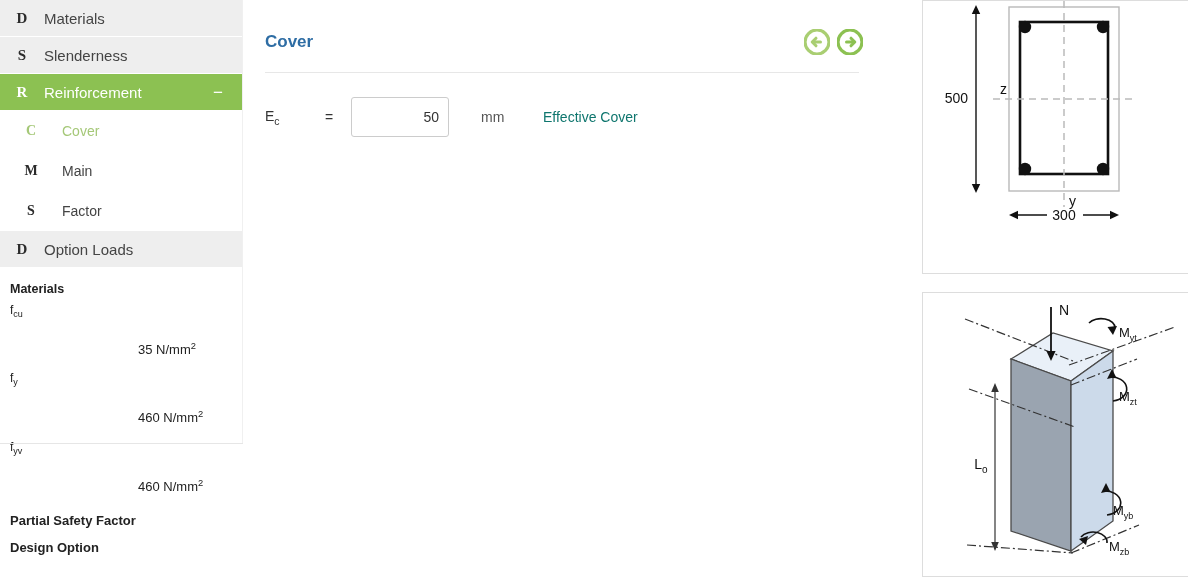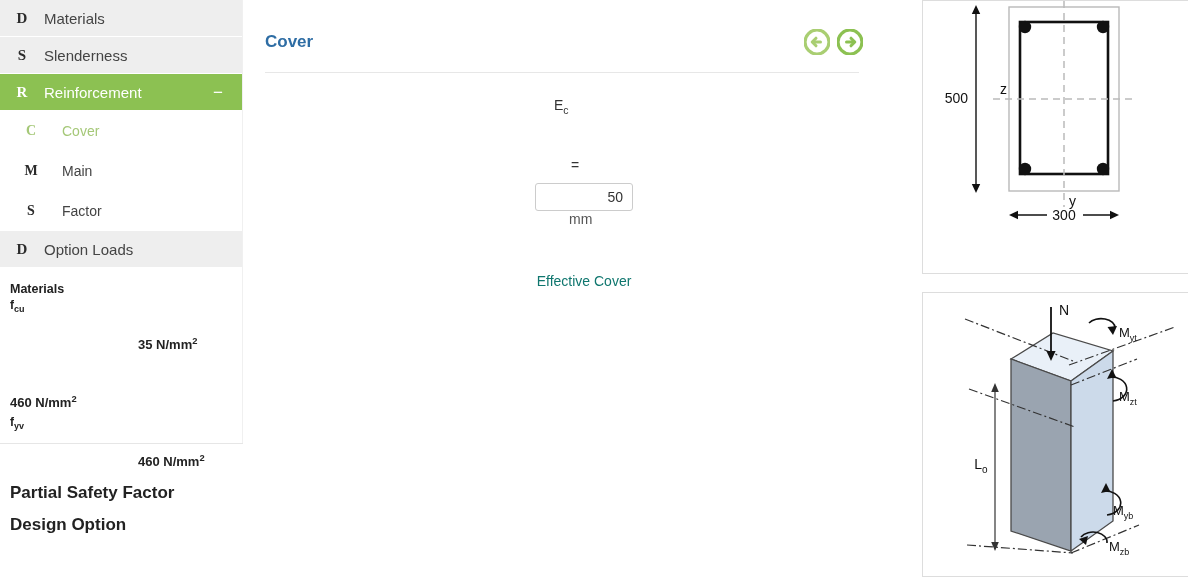--- a/index.html
+++ b/index.html
@@ -98,35 +98,34 @@
     padding: 14px 0 0 10px;
     font-size: 12px;
     color: #222222;
   }
   .materials .mat-head {
     font-weight: bold;
     font-size: 12.5px;
   }
   .mat-row {
     display: flex;
-    line-height: 19px;
-    font-weight: bold;
+    line-height: 28px;
   }
   .mat-row .mat-sym {
     width: 128px;
     flex: 0 0 128px;
     font-size: 12px;
   }
   .mat-row .mat-val {
     font-size: 13px;
     margin-top: 36px;
   }
   .materials .mat-sub {
     font-weight: bold;
-    font-size: 17px;
+    font-size: 13px;
     margin-top: 12px;
   }
   .sidebar-divider {
     position: absolute;
     left: 0;
     top: 443px;
     width: 243px;
     height: 1px;
     background: #e6e6e6;
   }
@@ -173,37 +172,36 @@
   }
   .panel-rule {
     margin: 10px 44px 0 22px;
     height: 1px;
     background: #e7e7e7;
   }
   .form-row {
     display: flex;
     align-items: center;
     padding: 24px 0 0 22px;
-    flex-direction: column;
   }
   .f-sym {
     width: 60px;
     flex: 0 0 60px;
     font-size: 14px;
     color: #333333;
   }
   .f-eq {
     width: 26px;
     flex: 0 0 26px;
     font-size: 14px;
     color: #333333;
   }
   .f-input {
     width: 98px;
-    height: 28px;
+    height: 40px;
     border: 1px solid #cccccc;
     border-radius: 3px;
     font-family: "Liberation Sans", sans-serif;
     font-size: 14px;
     color: #333333;
     text-align: right;
     padding: 0 9px;
     box-sizing: border-box;
     background: #ffffff;
     outline: none;
@@ -281,20 +279,21 @@
     </div>
 
     <div class="materials">
       <div class="mat-head">Materials</div>
 
       <div class="mat-row">
         <span class="mat-sym"><span>f</span><sub>cu</sub></span>
         <span class="mat-val"><span>35 N/mm</span><sup>2</sup></span>
       </div>
       <div class="mat-row">
+        <span class="mat-sym"><span>f</span><sub>y</sub></span>
         <span class="mat-val"><span>460 N/mm</span><sup>2</sup></span>
       </div>
       <div class="mat-row">
         <span class="mat-sym"><span>f</span><sub>yv</sub></span>
         <span class="mat-val"><span>460 N/mm</span><sup>2</sup></span>
       </div>
 
       <div class="mat-sub">Partial Safety Factor</div>
       <div class="mat-sub">Design Option</div>
     </div>

